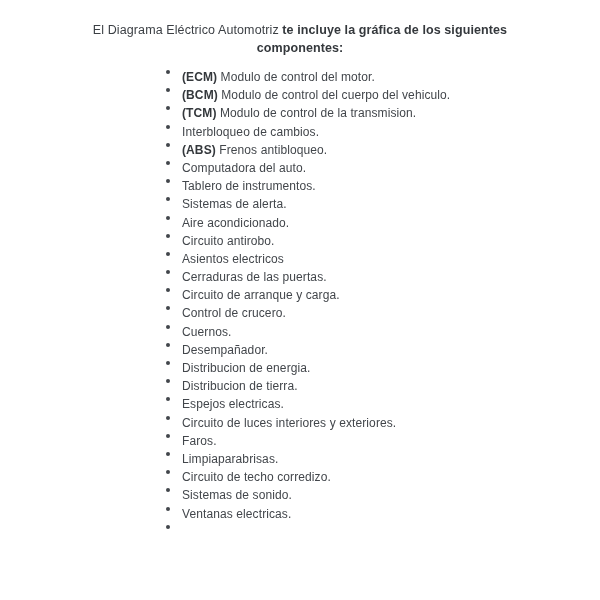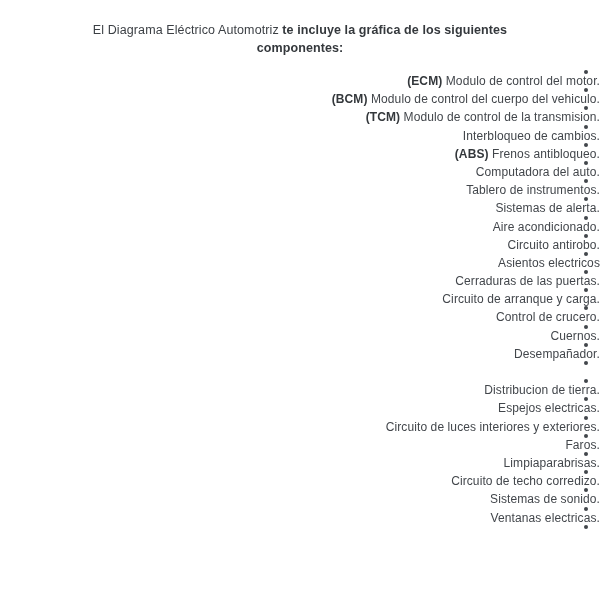--- a/index.html
+++ b/index.html
@@ -32,26 +32,25 @@
     color: #34383c;
   }
   ul.component-list {
     list-style: none;
     margin: 13px 0 0 166px;
     padding: 0;
   }
   ul.component-list li {
     height: 18.2px;
     display: flex;
-    align-items: flex-end;
+    align-items: flex-start;
     font-size: 12px;
     color: #42464b;
     letter-spacing: 0.1px;
     white-space: nowrap;
-    flex-direction: column;
   }
   .bullet {
     display: inline-block;
     width: 4px;
     height: 4px;
     border-radius: 50%;
     background: #42464b;
     margin-right: 12px;
     flex: 0 0 auto;
   }
@@ -130,20 +129,21 @@
       <li>
         <span class="bullet"></span>
         <span class="item-text">Cuernos.</span>
       </li>
       <li>
         <span class="bullet"></span>
         <span class="item-text">Desempañador.</span>
       </li>
       <li>
         <span class="bullet"></span>
+        <span class="item-text">Distribucion de energia.</span>
       </li>
       <li>
         <span class="bullet"></span>
         <span class="item-text">Distribucion de tierra.</span>
       </li>
       <li>
         <span class="bullet"></span>
         <span class="item-text">Espejos electricas.</span>
       </li>
       <li>

